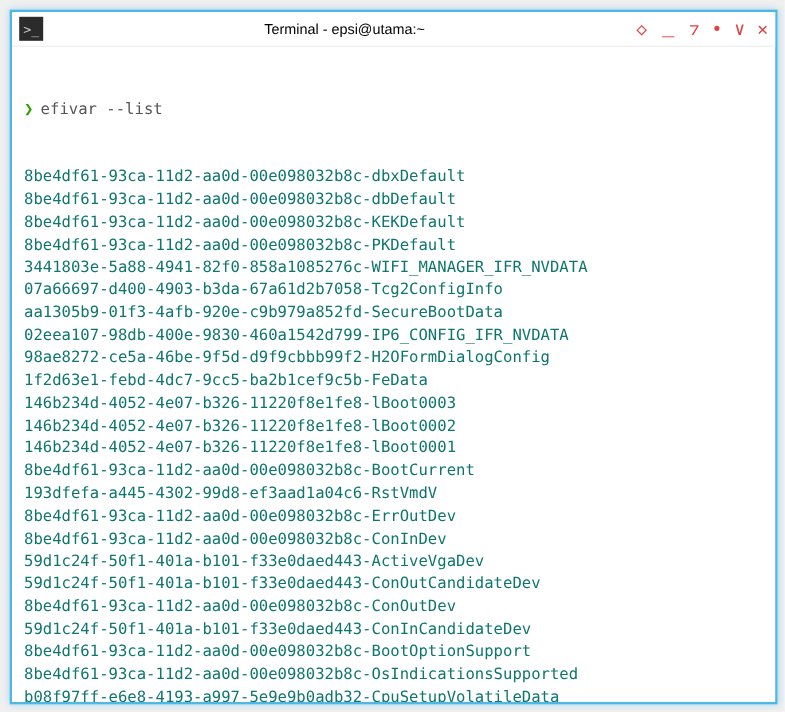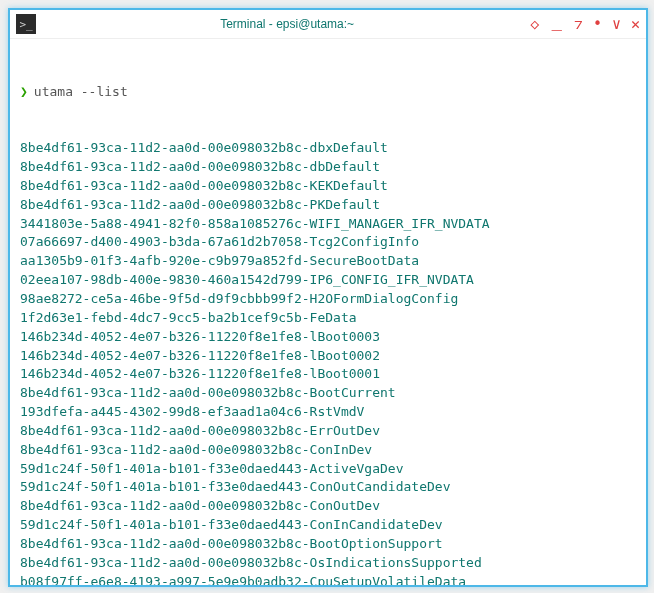--- a/index.html
+++ b/index.html
@@ -35,21 +35,21 @@
     font-family: monospace;
     font-size: 11px;
     color: #ccc;
     margin-right: 8px;
   }
   .titlebar-title {
     flex: 1;
     text-align: center;
     font-family: sans-serif;
     font-size: 12px;
-    color: #0f766e;
+    color: #000000;
   }
   .window-controls {
     display: flex;
     gap: 10px;
     align-items: center;
   }
   .window-controls span {
     font-size: 15px;
     color: #e04040;
     cursor: pointer;
@@ -93,17 +93,17 @@
       <span>＿</span>
       <span>⁊</span>
       <span>•</span>
       <span>∨</span>
       <span>✕</span>
     </div>
   </div>
   <div class="terminal-body">
     <div class="prompt-line">
       <span class="prompt-symbol">❯</span>
-      <span class="command-text">utama --list</span>
+      <span class="command-text">efivar --list</span>
     </div>
     <div id="output-container"><div class="output-line">8be4df61-93ca-11d2-aa0d-00e098032b8c-dbxDefault</div><div class="output-line">8be4df61-93ca-11d2-aa0d-00e098032b8c-dbDefault</div><div class="output-line">8be4df61-93ca-11d2-aa0d-00e098032b8c-KEKDefault</div><div class="output-line">8be4df61-93ca-11d2-aa0d-00e098032b8c-PKDefault</div><div class="output-line">3441803e-5a88-4941-82f0-858a1085276c-WIFI_MANAGER_IFR_NVDATA</div><div class="output-line">07a66697-d400-4903-b3da-67a61d2b7058-Tcg2ConfigInfo</div><div class="output-line">aa1305b9-01f3-4afb-920e-c9b979a852fd-SecureBootData</div><div class="output-line">02eea107-98db-400e-9830-460a1542d799-IP6_CONFIG_IFR_NVDATA</div><div class="output-line">98ae8272-ce5a-46be-9f5d-d9f9cbbb99f2-H2OFormDialogConfig</div><div class="output-line">1f2d63e1-febd-4dc7-9cc5-ba2b1cef9c5b-FeData</div><div class="output-line">146b234d-4052-4e07-b326-11220f8e1fe8-lBoot0003</div><div class="output-line">146b234d-4052-4e07-b326-11220f8e1fe8-lBoot0002</div><div class="output-line">146b234d-4052-4e07-b326-11220f8e1fe8-lBoot0001</div><div class="output-line">8be4df61-93ca-11d2-aa0d-00e098032b8c-BootCurrent</div><div class="output-line">193dfefa-a445-4302-99d8-ef3aad1a04c6-RstVmdV</div><div class="output-line">8be4df61-93ca-11d2-aa0d-00e098032b8c-ErrOutDev</div><div class="output-line">8be4df61-93ca-11d2-aa0d-00e098032b8c-ConInDev</div><div class="output-line">59d1c24f-50f1-401a-b101-f33e0daed443-ActiveVgaDev</div><div class="output-line">59d1c24f-50f1-401a-b101-f33e0daed443-ConOutCandidateDev</div><div class="output-line">8be4df61-93ca-11d2-aa0d-00e098032b8c-ConOutDev</div><div class="output-line">59d1c24f-50f1-401a-b101-f33e0daed443-ConInCandidateDev</div><div class="output-line">8be4df61-93ca-11d2-aa0d-00e098032b8c-BootOptionSupport</div><div class="output-line">8be4df61-93ca-11d2-aa0d-00e098032b8c-OsIndicationsSupported</div><div class="output-line">b08f97ff-e6e8-4193-a997-5e9e9b0adb32-CpuSetupVolatileData</div></div>
   </div>
 </div>
 
 </body></html>

